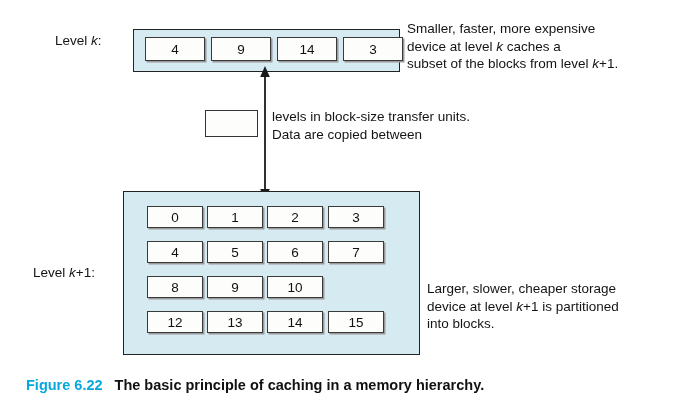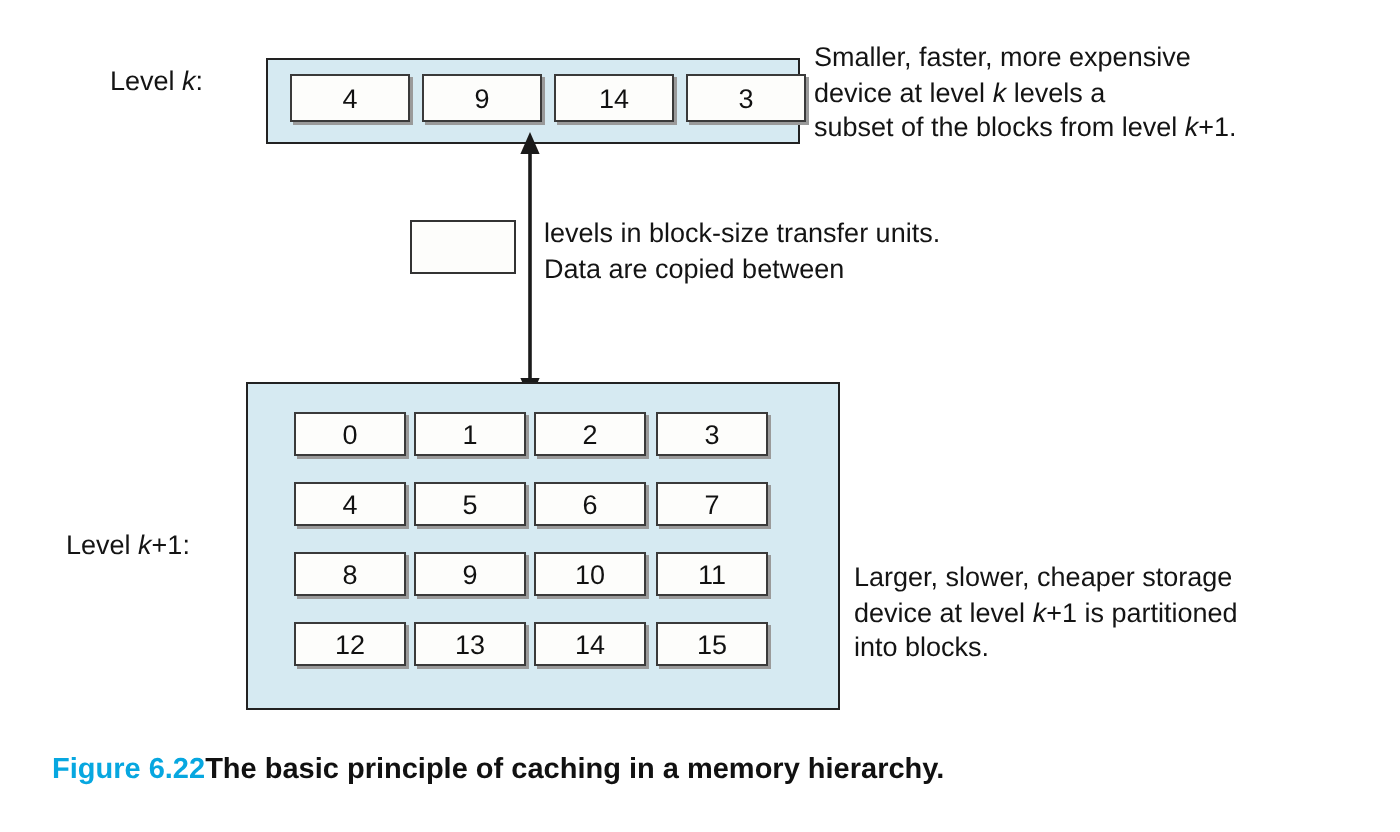--- a/index.html
+++ b/index.html
@@ -136,39 +136,40 @@
     white-space: nowrap;
   }
   #caption-number {
     color: #07a7e0;
     font-weight: bold;
     text-align: right;
   }
   #caption-text {
     color: #111111;
     font-weight: bold;
+    margin-left: 12px;
   }
 </style>
 </head>
 <body>
 
 <div id="figure-root">
 
   <div class="label" id="level-k-label"><span>Level </span><span class="it">k</span><span>:</span></div>
 
   <div class="level-box" id="level-k-box">
     <div class="block c0">4</div>
     <div class="block c1">9</div>
     <div class="block c2">14</div>
     <div class="block c3">3</div>
   </div>
 
   <div class="annot" id="annot-cache">
     <div>Smaller, faster, more expensive</div>
-    <div><span>device at level </span><span class="it">k</span><span> levels a</span></div>
+    <div><span>device at level </span><span class="it">k</span><span> caches a</span></div>
     <div><span>subset of the blocks from level </span><span class="it">k</span><span>+1</span><span>.</span></div>
   </div>
 
   <div id="transfer-unit-box"></div>
 
   <svg id="transfer-arrow" viewBox="0 0 26 140" xmlns="http://www.w3.org/2000/svg">
     <line x1="13" y1="12" x2="13" y2="128" stroke="#1a1a1a" stroke-width="1.8"></line>
     <polygon points="13,3 8.2,14 17.8,14" fill="#1a1a1a"></polygon>
     <polygon points="13,137 8.2,126 17.8,126" fill="#1a1a1a"></polygon>
   </svg>
@@ -187,21 +188,20 @@
     <div class="block r0 c3">3</div>
 
     <div class="block r1 c0">4</div>
     <div class="block r1 c1">5</div>
     <div class="block r1 c2">6</div>
     <div class="block r1 c3">7</div>
 
     <div class="block r2 c0">8</div>
     <div class="block r2 c1">9</div>
     <div class="block r2 c2">10</div>
-    <div class="block r2 c3">11</div>
 
     <div class="block r3 c0">12</div>
     <div class="block r3 c1">13</div>
     <div class="block r3 c2">14</div>
     <div class="block r3 c3">15</div>
   </div>
 
   <div class="annot" id="annot-storage">
     <div>Larger, slower, cheaper storage</div>
     <div><span>device at level </span><span class="it">k</span><span>+1</span><span> is partitioned</span></div>

